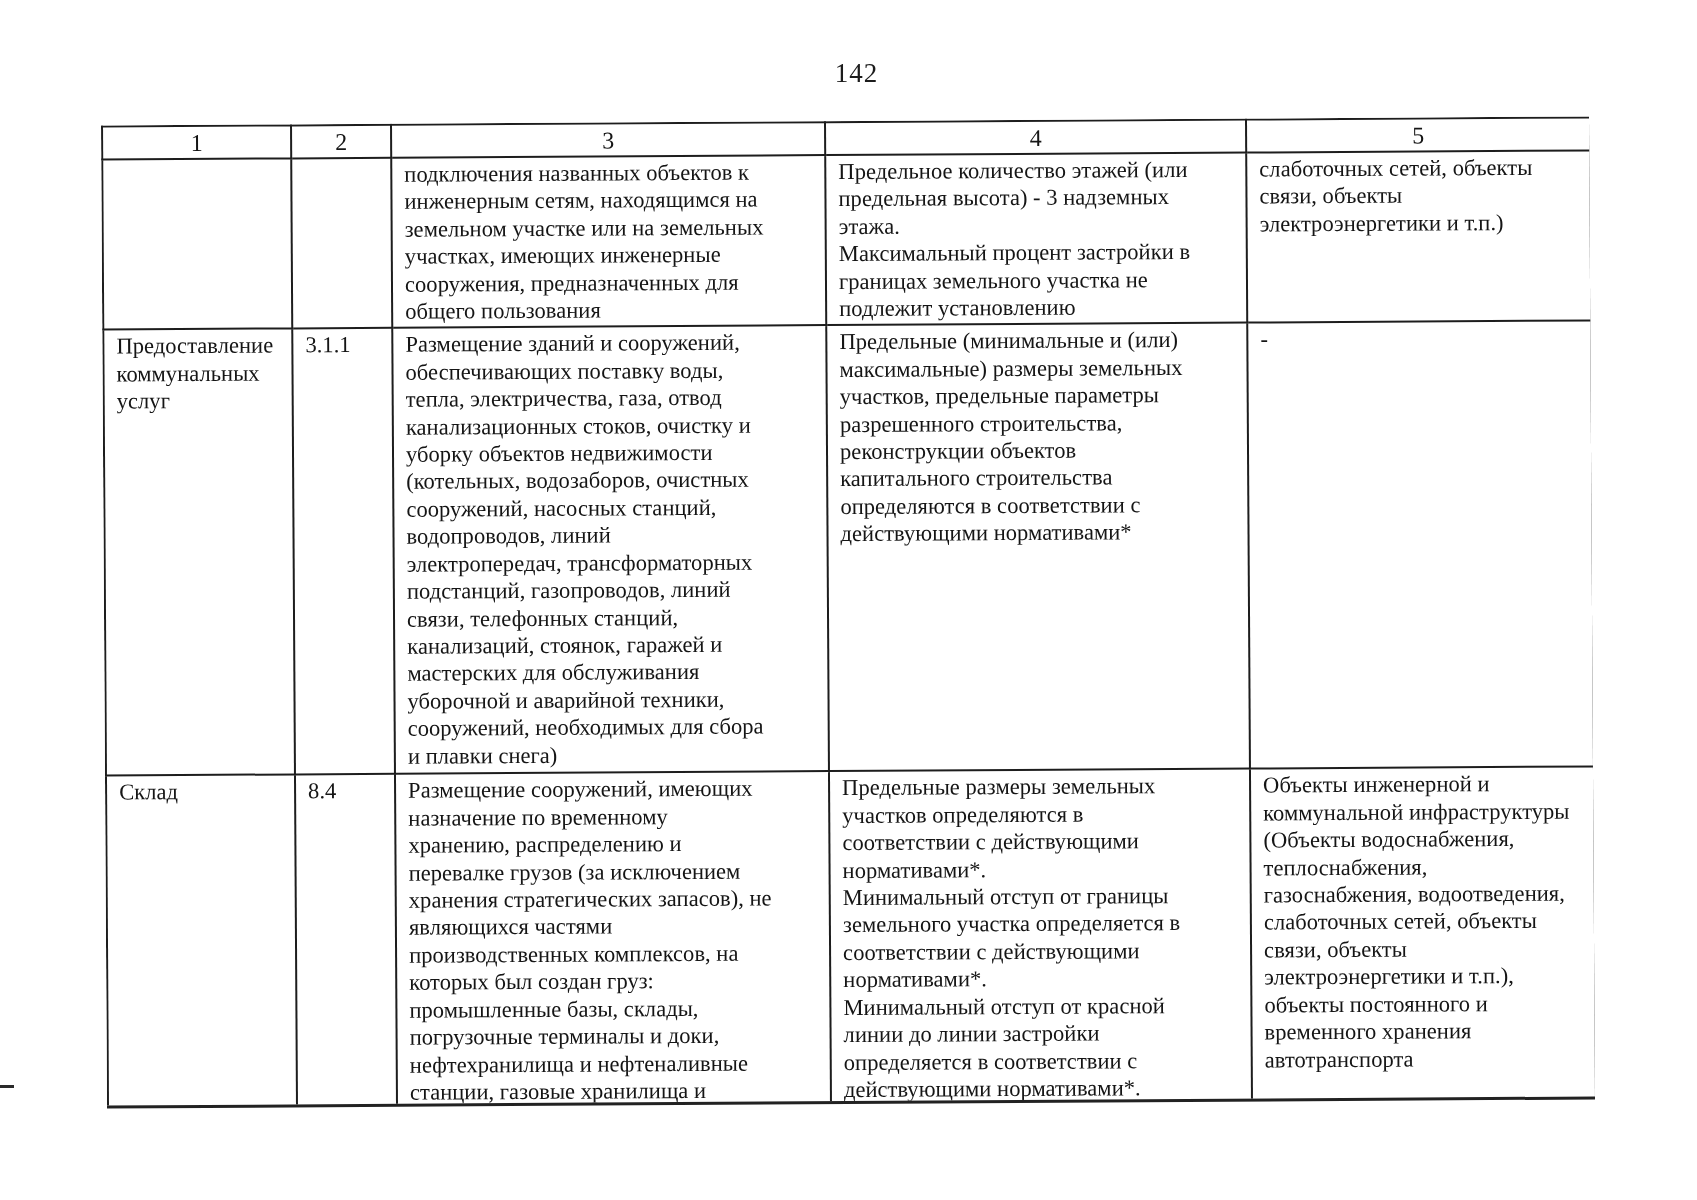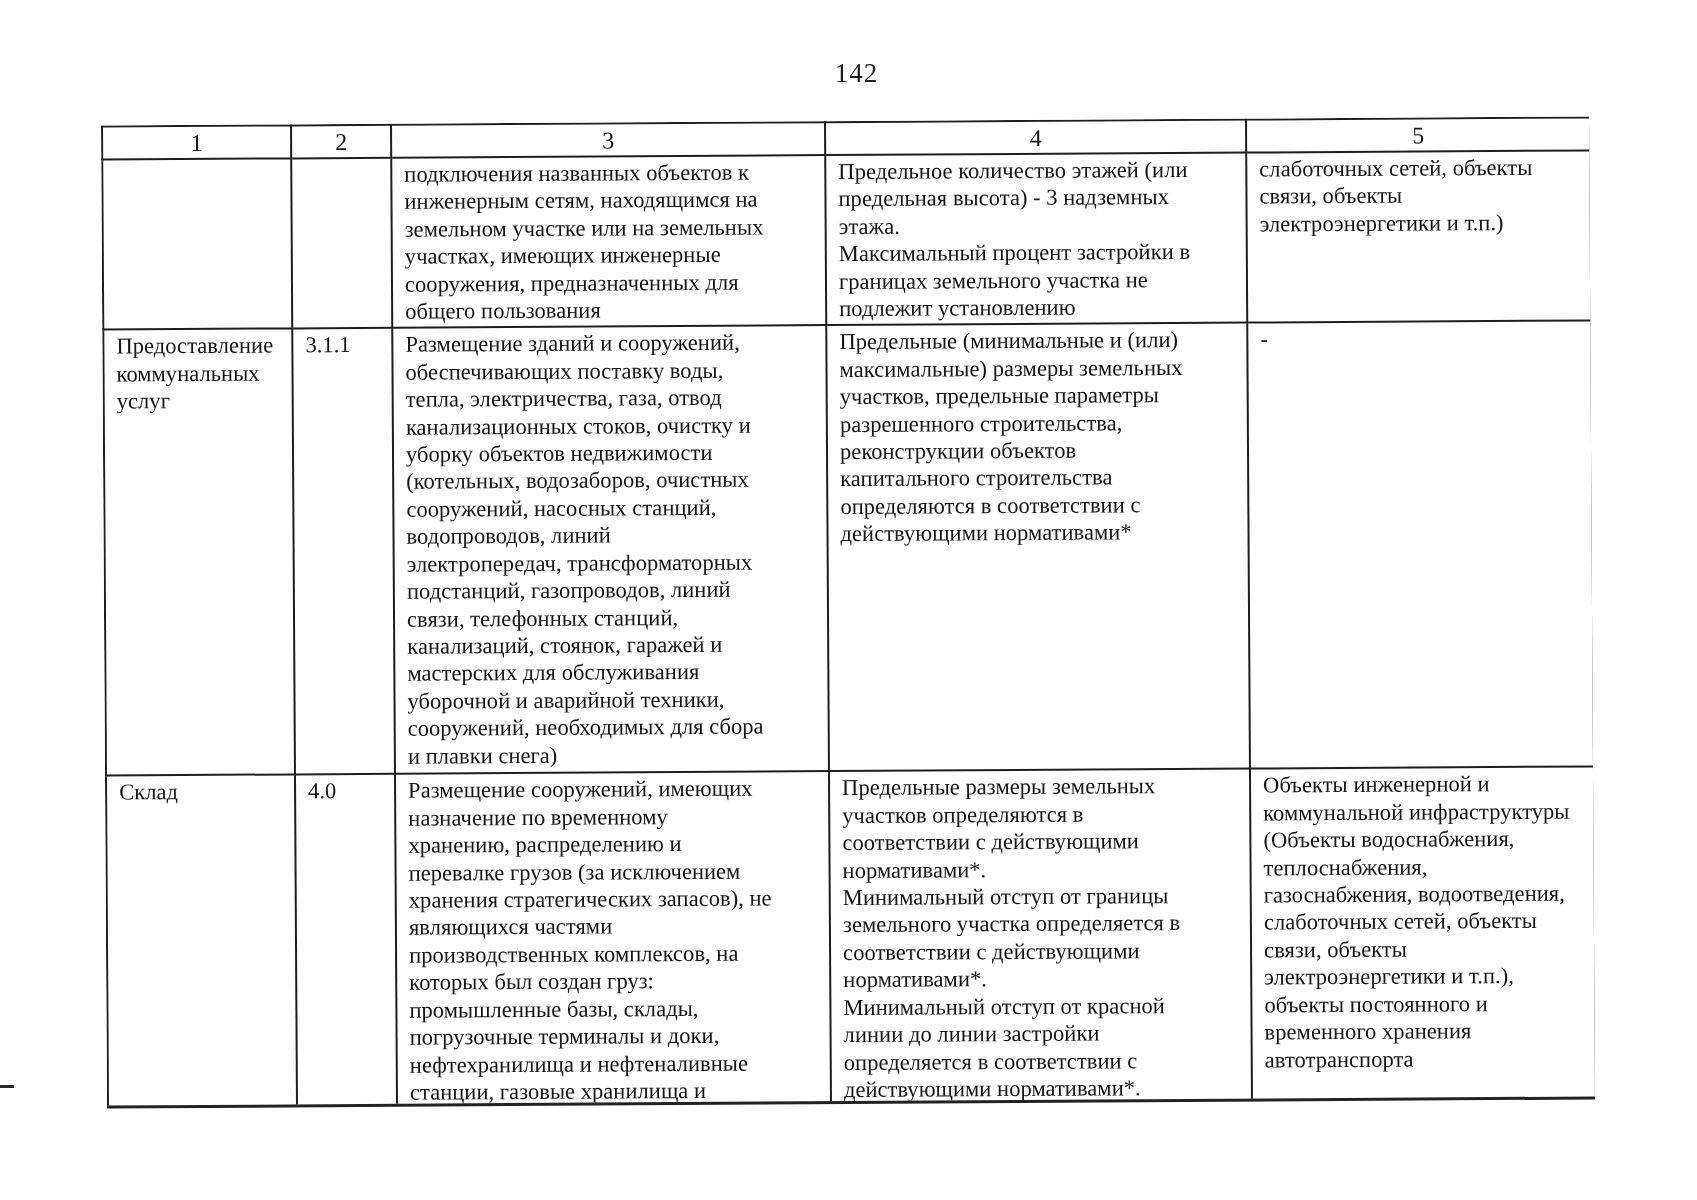--- a/index.html
+++ b/index.html
@@ -170,21 +170,21 @@
           </td>
         <td>
             <div class="cell-text">-</div>
           </td>
       </tr>
       <tr class="r-3">
         <td>
             <div class="cell-text">Склад</div>
           </td>
         <td>
-            <div class="cell-text">4.0</div>
+            <div class="cell-text">8.4</div>
           </td>
         <td>
             <div class="cell-text">Размещение сооружений, имеющих
 назначение по временному
 хранению, распределению и
 перевалке грузов (за исключением
 хранения стратегических запасов), не
 являющихся частями
 производственных комплексов, на
 которых был создан груз:

